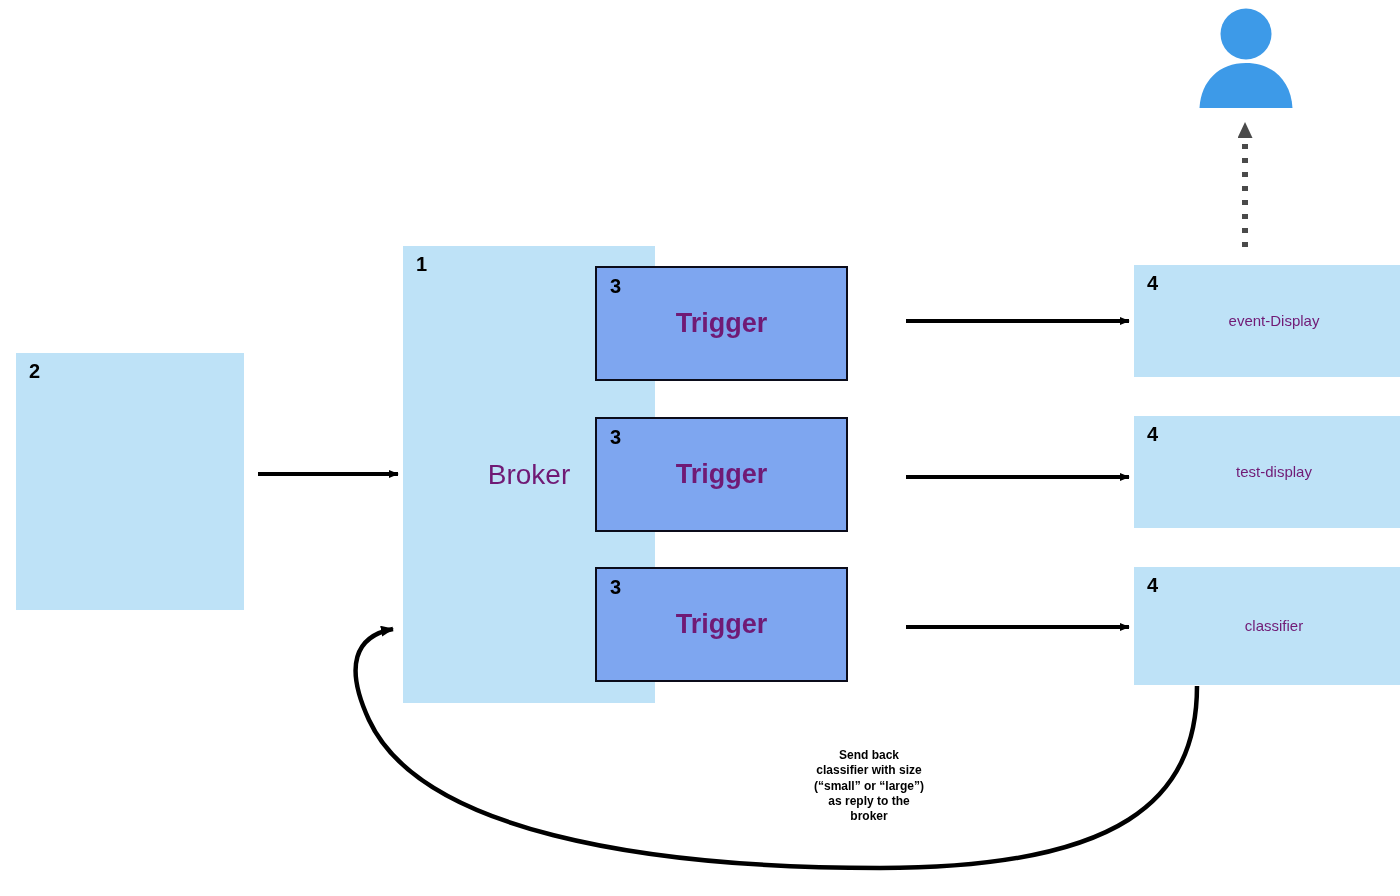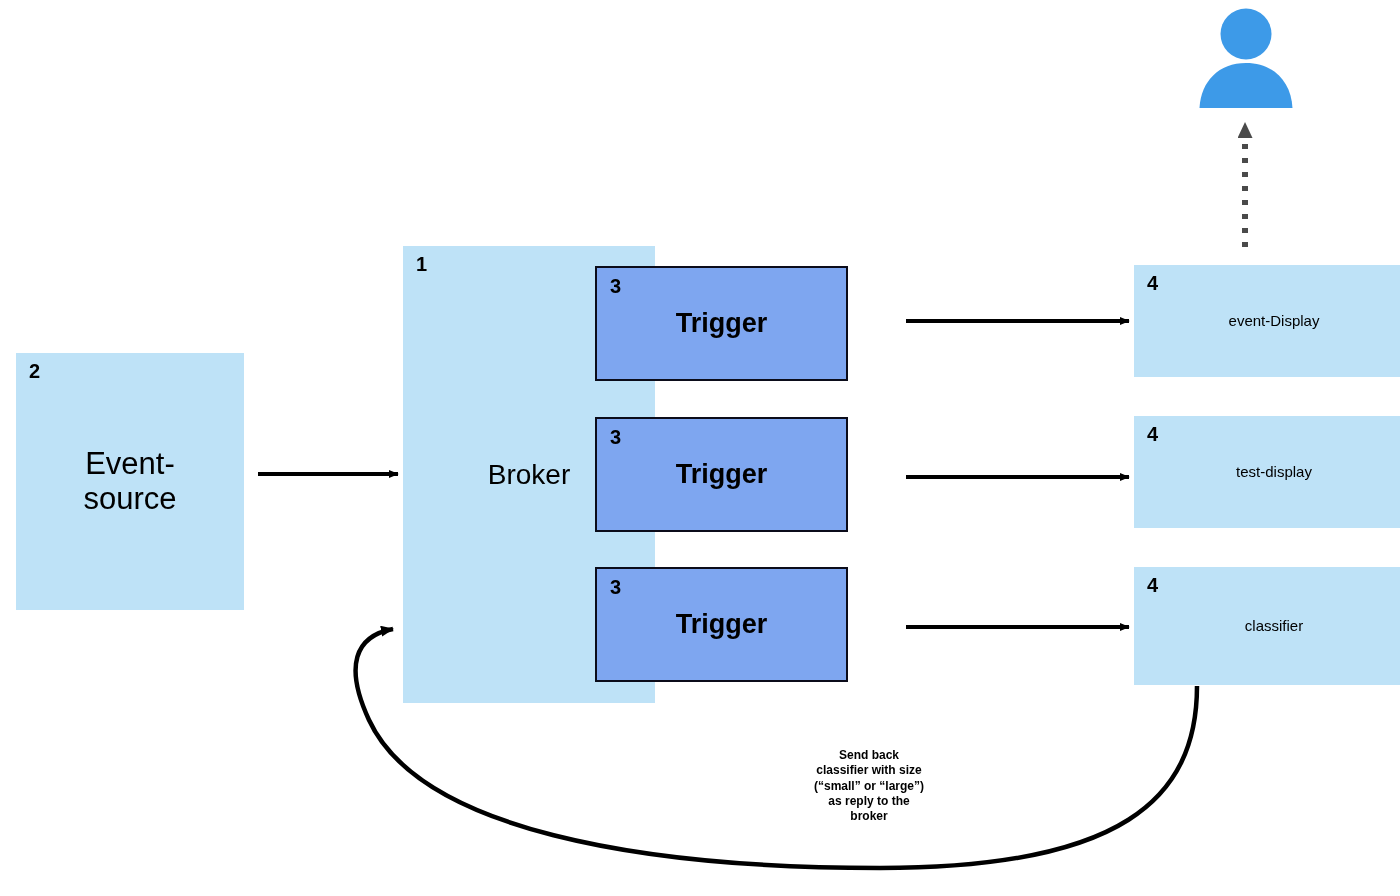--- a/index.html
+++ b/index.html
@@ -46,21 +46,21 @@
     letter-spacing: 0.2px;
   }
   
   .node-label {
     position: absolute;
     left: 0;
     right: 0;
     top: 50%;
     transform: translateY(-50%);
     text-align: center;
-    color: #000000;
+    color: #701a75;
     line-height: 1.15;
     white-space: pre-line;
     padding: 0 6px;
     box-sizing: border-box;
   }
   .label-xl { font-size: 31px; font-weight: 400; }
   .label-lg { font-size: 27px; font-weight: 700; }
   .label-md { font-size: 28px; font-weight: 400; }
   .label-sm { font-size: 15px; font-weight: 400; }
 
@@ -140,22 +140,20 @@
   <path d="M50 55 C 77 55, 95 73, 96.5 100 L 3.5 100 C 5 73, 23 55, 50 55 Z" fill="#3d9ae8"></path>
 </svg>
 
 <div class="node box-light" id="broker">
   <span class="step-num">1</span>
   <span class="node-label label-md">Broker</span>
 </div>
 
 <div class="node box-light" id="event-source">
   <span class="step-num">2</span>
-  <span class="node-label label-xl">Event-
-source</span>
 </div>
 
 <div class="node box-trigger" id="trigger-1">
   <span class="step-num">3</span>
   <span class="node-label label-lg">Trigger</span>
 </div>
 
 <div class="node box-trigger" id="trigger-2">
   <span class="step-num">3</span>
   <span class="node-label label-lg">Trigger</span>

